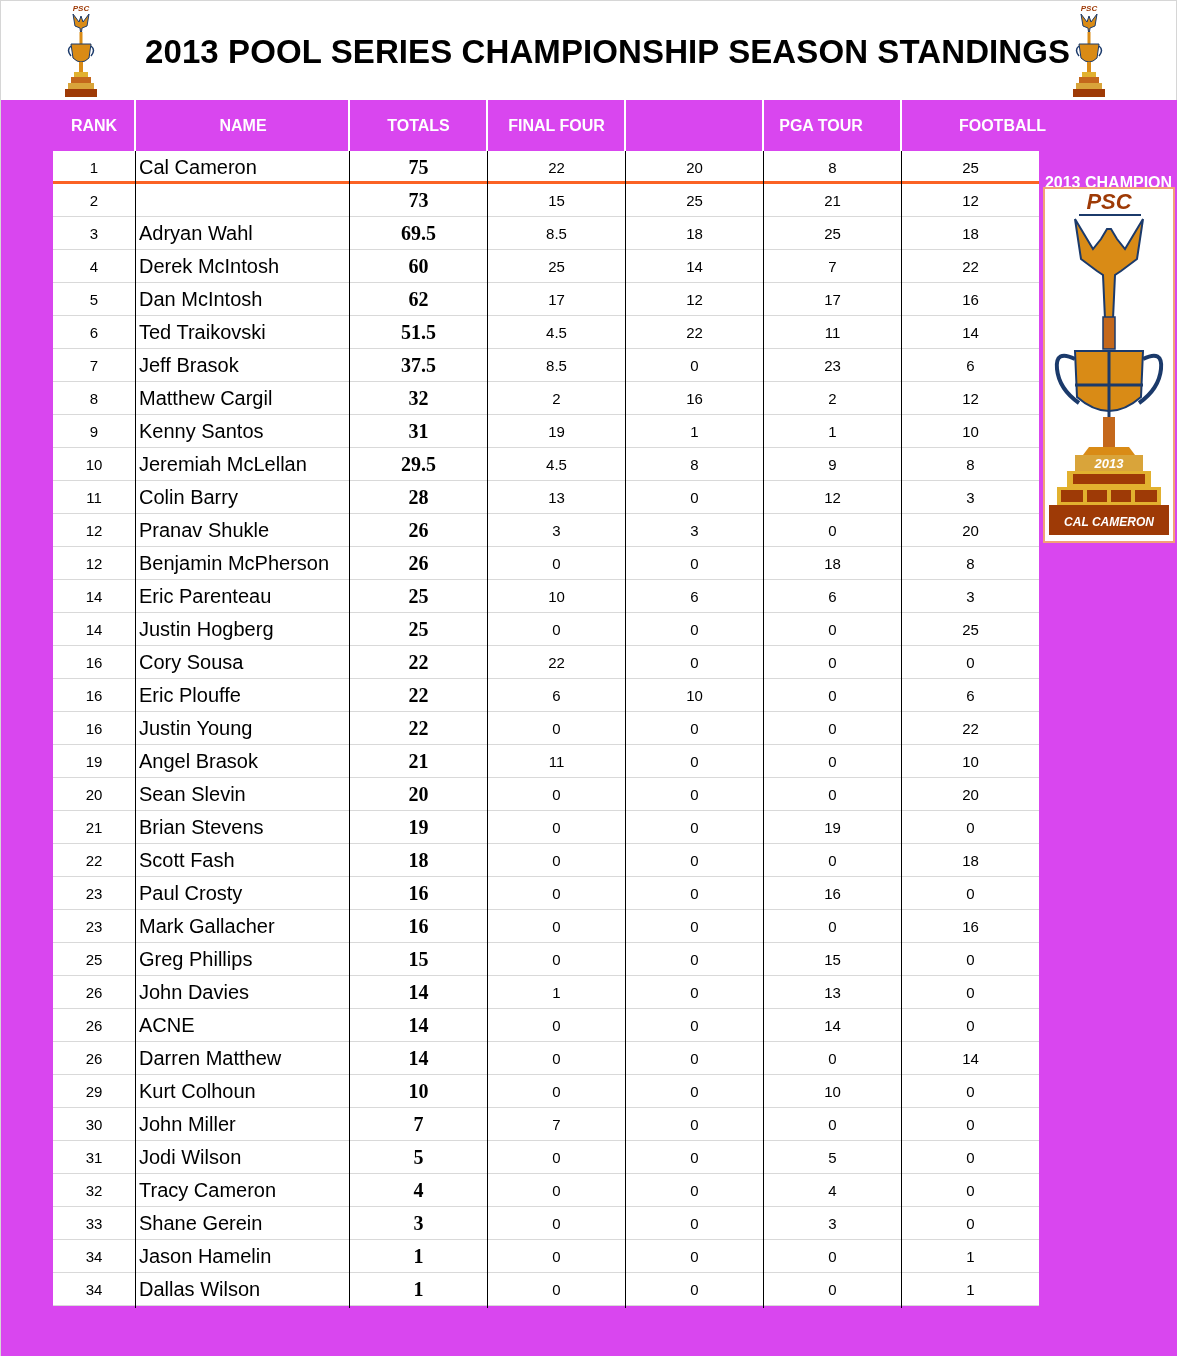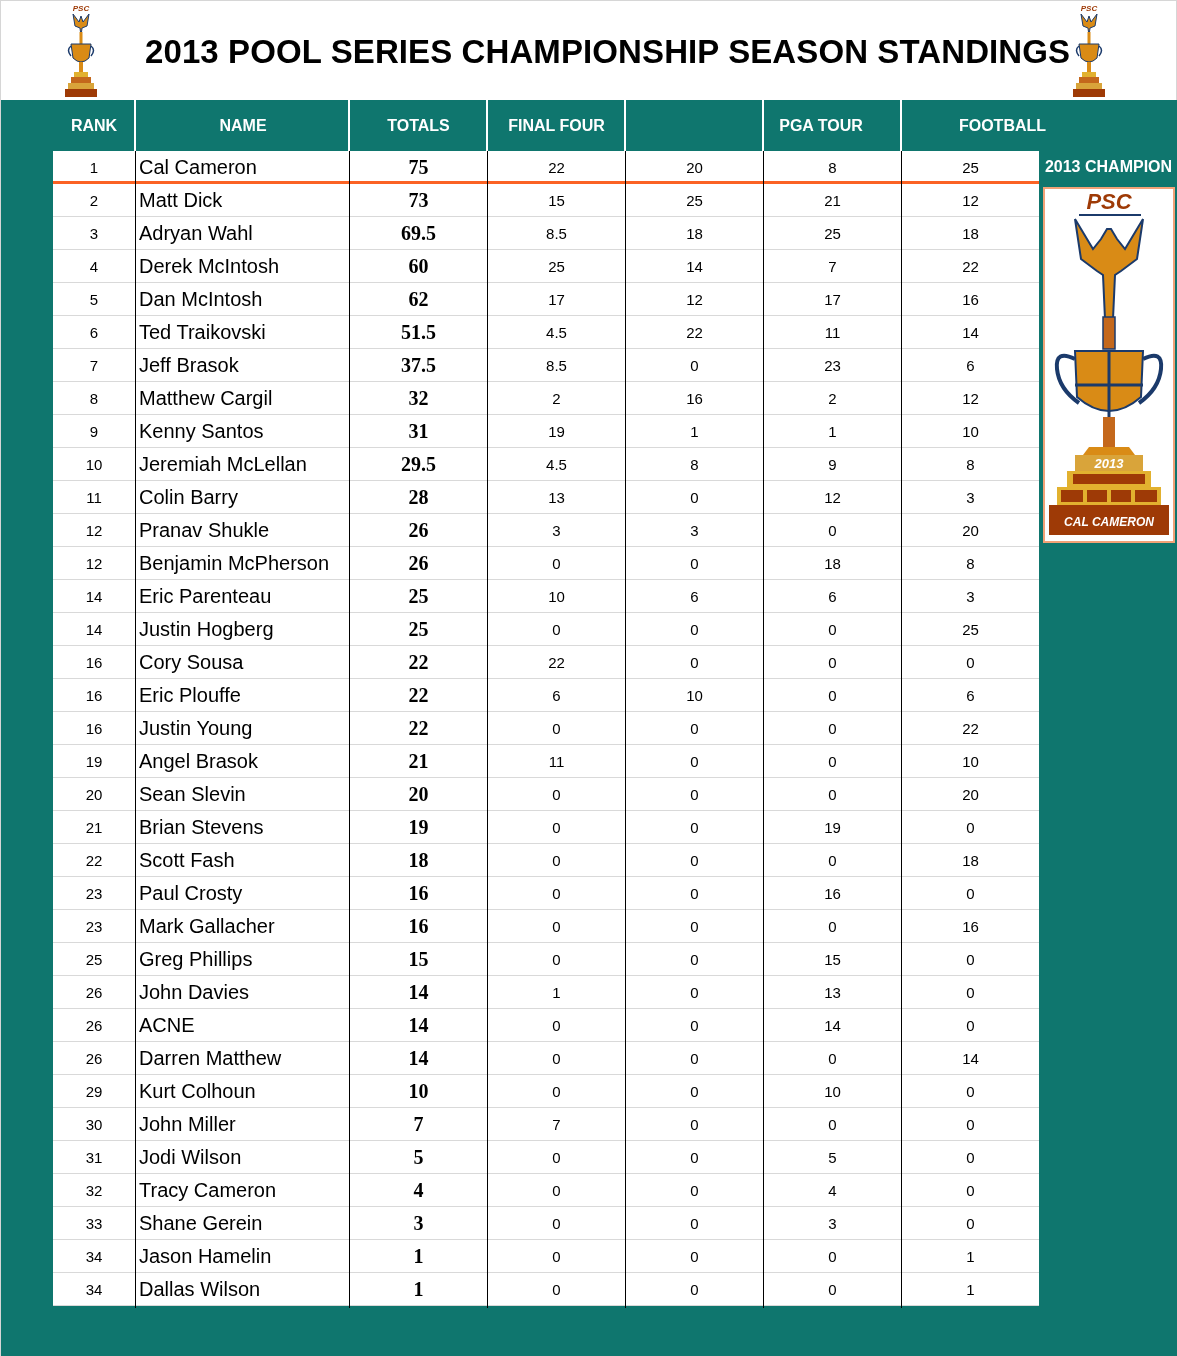--- a/index.html
+++ b/index.html
@@ -11,21 +11,21 @@
   .frame { position: absolute; left: 0; top: 0; width: 1175px; height: 1354px; border: 1px solid #d6d6d6; }
   .header { position: absolute; left: 1px; top: 1px; width: 1175px; height: 99px; background: #fff; }
   .title {
     position: absolute; left: 144px; top: 32px; font-size: 33px; font-weight: bold; color: #000;
     white-space: nowrap; letter-spacing: 0.1px;
   }
   .trophy-small { position: absolute; top: 1px; width: 36px; height: 96px; }
   .trophy-left { left: 62px; }
   .trophy-right { left: 1070px; }
   .orange-area {
-    position: absolute; left: 1px; top: 100px; width: 1176px; height: 1256px; background: #0f766e;
+    position: absolute; left: 1px; top: 100px; width: 1176px; height: 1256px; background: #d946ef;
   }
   .col-headers { position: absolute; left: 0; top: 0; height: 51px; width: 1176px; }
   .ch {
     position: absolute; top: 0; height: 51px; line-height: 52px; color: #fff; font-weight: bold; font-size: 16px;
     text-align: center;
   }
   .ch-sep { position: absolute; top: 0; width: 2px; height: 51px; background: #fff; }
   .table {
     position: absolute; left: 52px; top: 51px; width: 986px; background: #fff;
   }
@@ -34,21 +34,21 @@
   .cell { position: absolute; top: 0; height: 32px; line-height: 33px; font-size: 15px; color: #000; text-align: center; }
   .c-rank { left: 0; width: 82px; }
   .c-name { left: 86px; width: 210px; text-align: left; font-size: 20px; }
   .c-total { left: 297px; width: 137px; font-size: 20px; font-weight: bold; font-family: Liberation Serif, serif; }
   .c-ff { left: 435px; width: 137px; }
   .c-bb { left: 573px; width: 137px; }
   .c-pga { left: 711px; width: 137px; }
   .c-fb { left: 849px; width: 137px; }
   .vline { position: absolute; top: 0; width: 1px; background: #000; }
   .champ-label {
-    position: absolute; left: 1039px; top: 52px; width: 137px; height: 30px; line-height: 30px;
+    position: absolute; left: 1039px; top: 68px; width: 137px; height: 30px; line-height: 30px;
     color: #fff; font-weight: bold; font-size: 16px; text-align: center; white-space: nowrap;
   }
   .champ-box {
     position: absolute; left: 1042px; top: 87px; width: 132px; height: 356px; background: #fff;
     border: 2px solid #f2a277; box-sizing: border-box;
   }
 </style>
 </head>
 <body>
 
@@ -104,21 +104,20 @@
         <div class="cell c-rank">1</div>
         <div class="cell c-name">Cal Cameron</div>
         <div class="cell c-total">75</div>
         <div class="cell c-ff">22</div>
         <div class="cell c-bb">20</div>
         <div class="cell c-pga">8</div>
         <div class="cell c-fb">25</div>
       </div>
       <div class="row">
         <div class="cell c-rank">2</div>
-        <div class="cell c-name">Matt Dick</div>
         <div class="cell c-total">73</div>
         <div class="cell c-ff">15</div>
         <div class="cell c-bb">25</div>
         <div class="cell c-pga">21</div>
         <div class="cell c-fb">12</div>
       </div>
       <div class="row">
         <div class="cell c-rank">3</div>
         <div class="cell c-name">Adryan Wahl</div>
         <div class="cell c-total">69.5</div>

